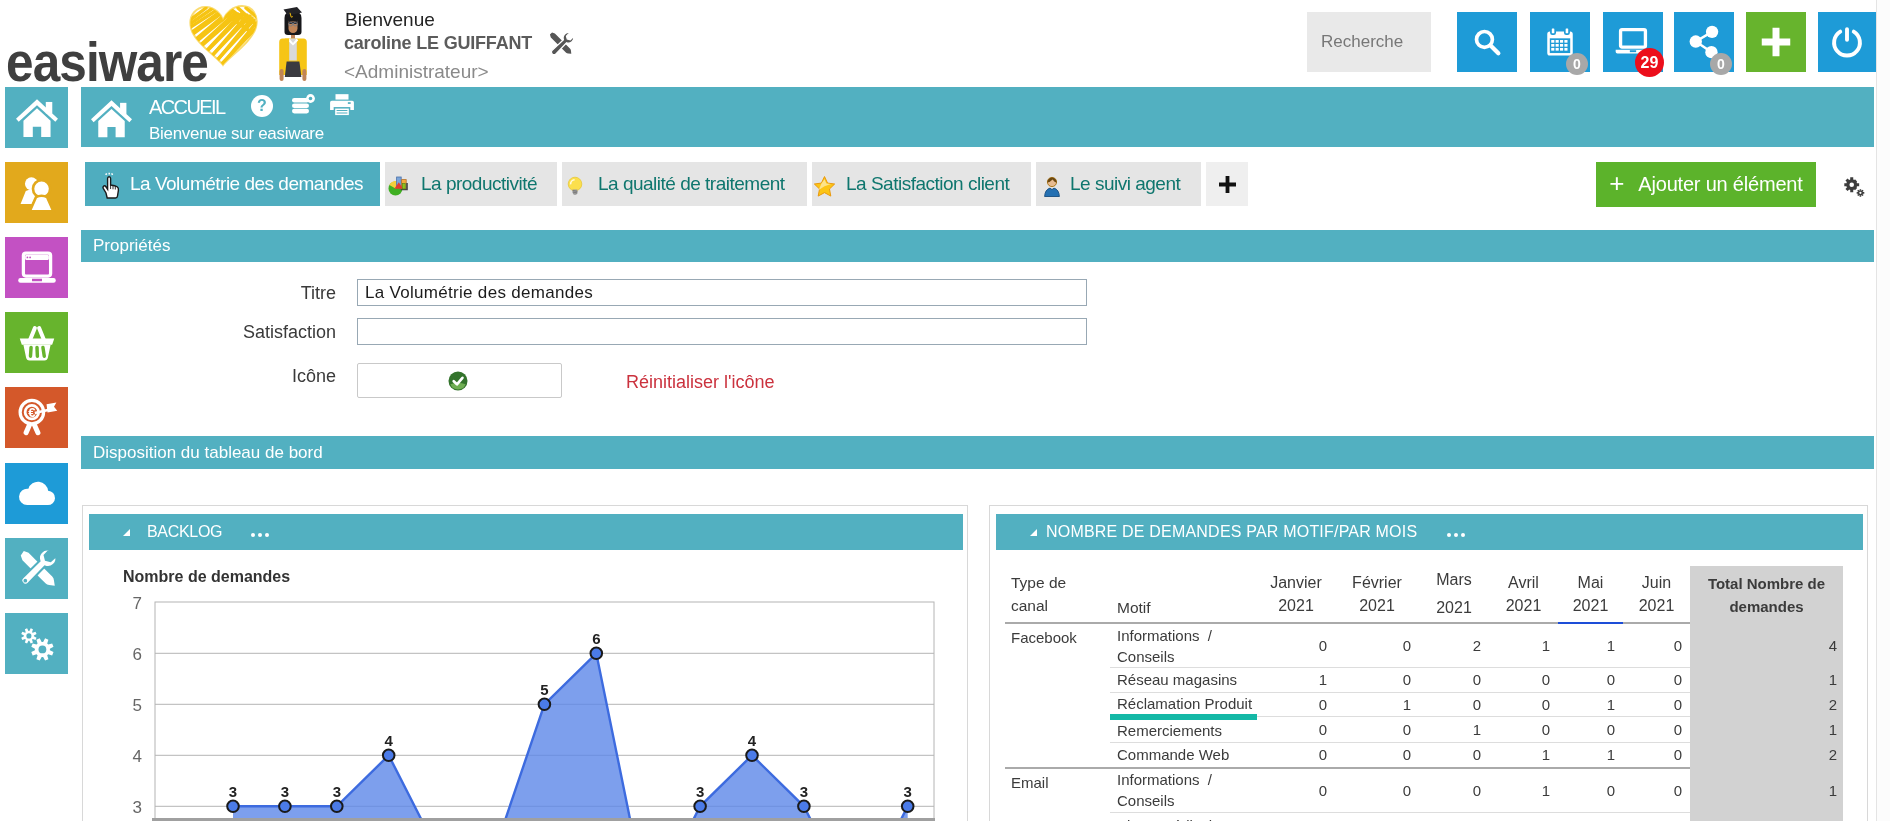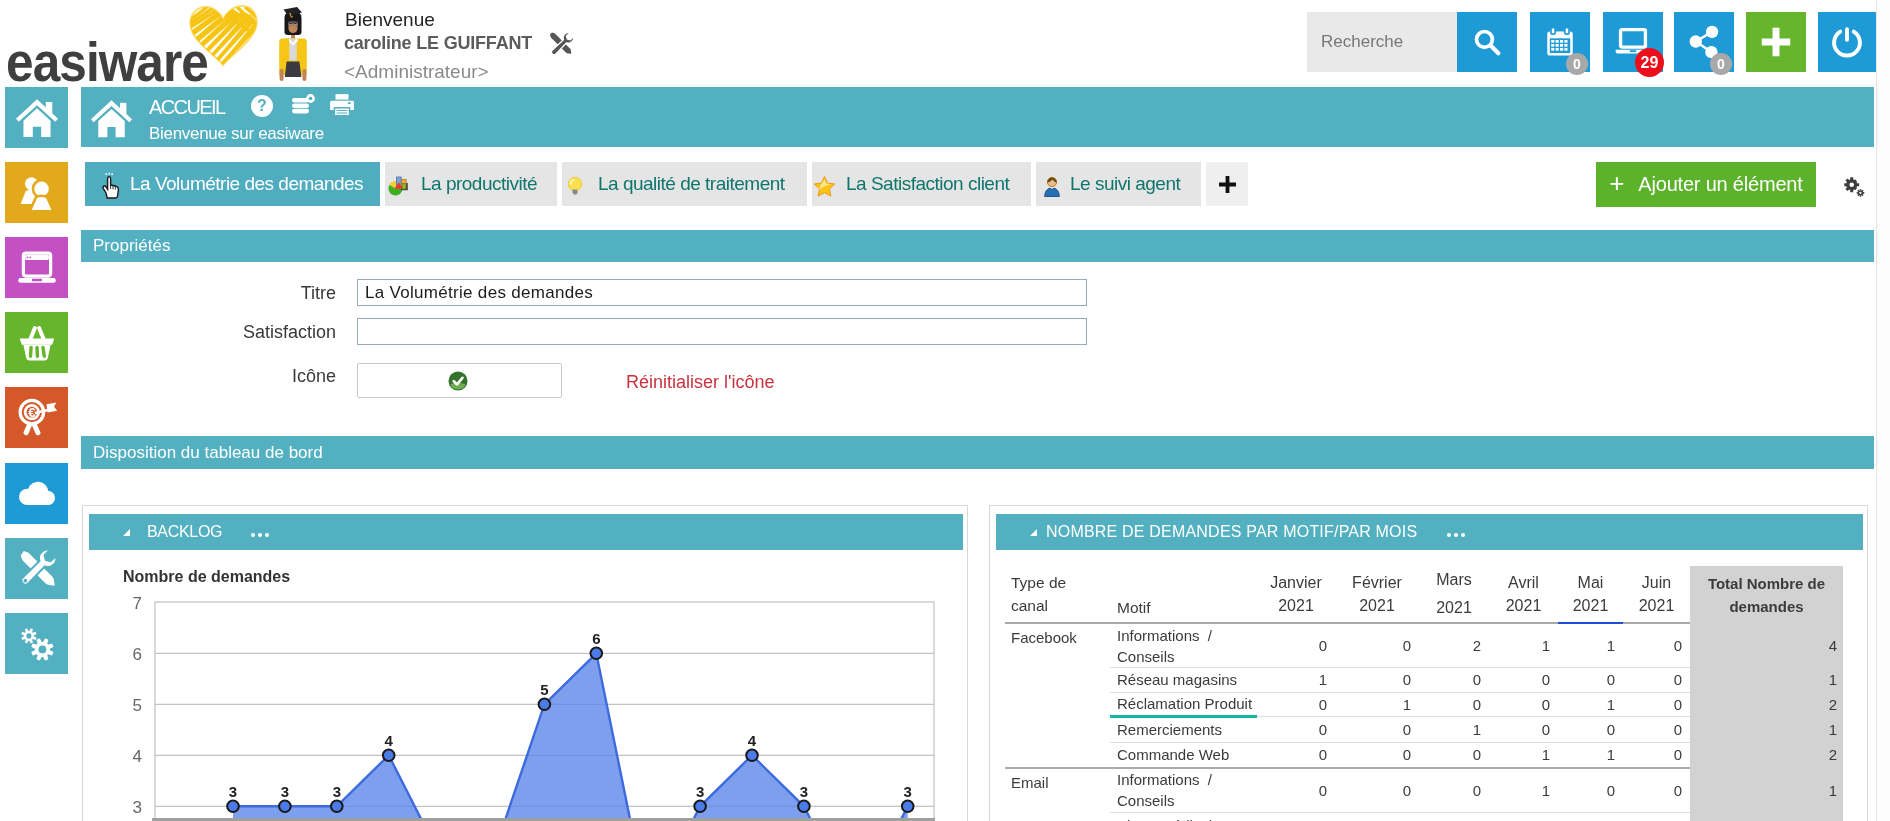--- a/index.html
+++ b/index.html
@@ -55,21 +55,21 @@
  <rect x="3.6" y="64" width="4" height="12" rx="2" fill="#c08457"></rect>
  <rect x="26.4" y="64" width="4" height="12" rx="2" fill="#c08457"></rect>
 </svg>
 <div class="abs" style="left:345px;top:9px;font-size:19px;color:#242424">Bienvenue</div>
 <div class="abs" style="left:344px;top:33px;font-size:18px;letter-spacing:-0.2px;font-weight:bold;color:#5c5c5c">caroline LE GUIFFANT</div>
 <svg class="abs" style="left:547px;top:30px" width="27" height="27" viewBox="0 0 24 24" fill="#565656">
  <path d="M4.5 2.2 L7 3 L20.6 16.6 a2.5 2.5 0 0 1 .7 1.8 l.3 2.8 -2.8-.3 a2.5 2.5 0 0 1 -1.8-.7 L3.4 6.6 2.6 4.1 Z"></path>
  <path d="M14.6 8.7 a4.9 4.9 0 0 1 5.6-6.4 l-2.9 3.1 .7 2.6 2.7.7 3-3 a4.9 4.9 0 0 1 -6.3 5.7 l-9.5 9.9 a2.1 2.1 0 0 1 -3 .1 l-.3-.3 a2.1 2.1 0 0 1 0-3 Z" stroke="#fff" stroke-width="1.1"></path>
 </svg>
 <div class="abs" style="left:344px;top:61px;font-size:19px;color:#8a8a8a">&lt;Administrateur&gt;</div>
-<div class="abs" style="left:1307px;top:12px;width:150px;height:60px;background:#e9e9e9;font-size:17px;color:#777;line-height:60px;padding-left:14px">Recherche</div>
+<div class="abs" style="left:1307px;top:12px;width:124px;height:60px;background:#e9e9e9;font-size:17px;color:#777;line-height:60px;padding-left:14px">Recherche</div>
 <div class="btn bluebtn" style="left:1457px">
  <svg width="34" height="34" viewBox="0 0 24 24">
       <circle cx="10.2" cy="10.2" r="5.6" fill="none" stroke="#fff" stroke-width="2.6"></circle>
       <path d="M14.5 14.5 L20 20" stroke="#fff" stroke-width="3" stroke-linecap="round"></path>
     </svg>
 </div>
 <div class="btn bluebtn" style="left:1530px">
  <svg width="34" height="34" viewBox="0 0 24 24">
       <rect x="3" y="4.5" width="18" height="17" rx="1.8" fill="#fff"></rect>
       <rect x="5.6" y="1.8" width="3" height="4.6" rx="1" fill="#fff" stroke="#1e9bd7" stroke-width="1.2"></rect>
@@ -405,21 +405,21 @@
         <td class="num" style="border-top:1px solid #ddd">0</td>
         <td class="num" style="border-top:1px solid #ddd">1</td>
         <td class="num" style="border-top:1px solid #ddd">0</td>
         <td class="num" style="border-top:1px solid #ddd">0</td>
         <td class="num" style="border-top:1px solid #ddd">1</td>
         <td class="num" style="border-top:1px solid #ddd">0</td>
         <td class="tot">2</td>
       </tr>
 <tr style="height:25.5px">
         <td></td>
-        <td style="padding-left:7px;border-top:3px solid #14b8a6">Remerciements</td>
+        <td style="padding-left:7px;border-top:6px solid #14b8a6">Remerciements</td>
         <td class="num" style="border-top:1px solid #ddd">0</td>
         <td class="num" style="border-top:1px solid #ddd">0</td>
         <td class="num" style="border-top:1px solid #ddd">1</td>
         <td class="num" style="border-top:1px solid #ddd">0</td>
         <td class="num" style="border-top:1px solid #ddd">0</td>
         <td class="num" style="border-top:1px solid #ddd">0</td>
         <td class="tot">1</td>
       </tr>
 <tr style="height:25.5px">
         <td></td>

